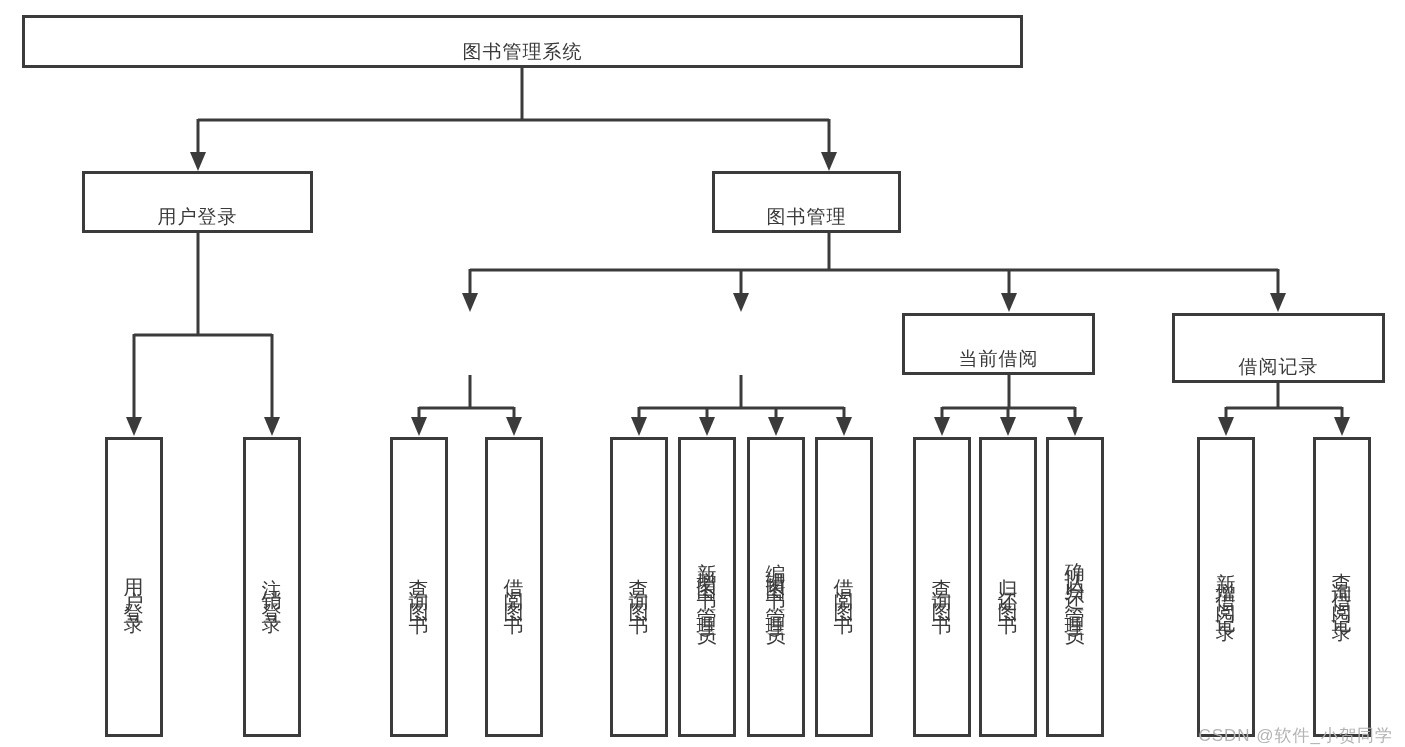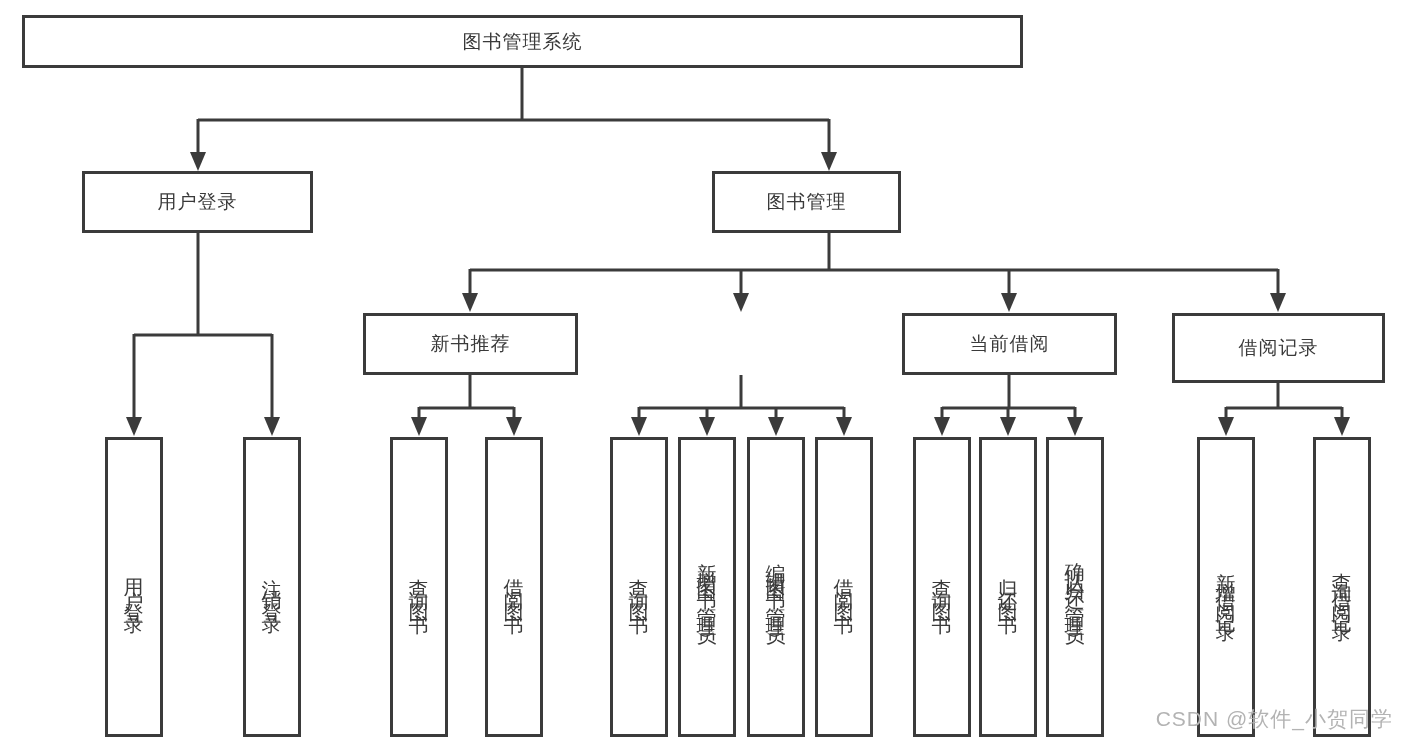--- a/index.html
+++ b/index.html
@@ -9,21 +9,21 @@
     background:#ffffff;
     font-family:"Liberation Sans","DejaVu Sans",sans-serif;
     overflow:hidden;
   }
   .connectors{position:absolute;left:0;top:0;z-index:1;}
   .box{
     position:absolute;
     box-sizing:border-box;
     border:3px solid #3b3b3b;
     background:#ffffff;
-    display:flex;align-items:center;justify-content:center;
+    display:flex;align-items:flex-end;justify-content:center;
     font-size:19px;color:#3a3a3a;
     letter-spacing:1px;
     z-index:2;
   }
   .vbox{
     position:absolute;
     box-sizing:border-box;
     border:3px solid #3b3b3b;
     background:#ffffff;
     width:58px;height:300px;top:437px;
@@ -32,22 +32,22 @@
   }
   .vtext{
     writing-mode:vertical-rl;
     font-size:20px;color:#3a3a3a;
     letter-spacing:12px;
     line-height:1;
     white-space:nowrap;
   }
   .watermark{
     position:absolute;
-    right:12px;bottom:14px;
-    font-size:21px;
+    right:12px;bottom:0;
+    font-size:17px;
     color:#b3b3b3;
     z-index:5;
     letter-spacing:1px;
   }
 </style>
 </head>
 <body>
 
 <div class="stage">
 
@@ -128,24 +128,21 @@
     <span>图书管理系统</span>
   </div>
 
   <div class="box" style="left:82px;top:171px;width:231px;height:62px;">
     <span>用户登录</span>
   </div>
   <div class="box" style="left:712px;top:171px;width:189px;height:62px;">
     <span>图书管理</span>
   </div>
 
-  <div class="box" style="left:363px;top:313px;width:215px;height:62px;">
-    <span>新书推荐</span>
-  </div>
-  <div class="box" style="left:902px;top:313px;width:215px;height:62px;">
+  <div class="box" style="left:902px;top:313px;width:193px;height:62px;">
     <span>当前借阅</span>
   </div>
   <div class="box" style="left:1172px;top:313px;width:213px;height:70px;">
     <span>借阅记录</span>
   </div>
 
   <div class="vbox" style="left:105px;">
     <span class="vtext">用户登录</span>
   </div>
   <div class="vbox" style="left:243px;">

